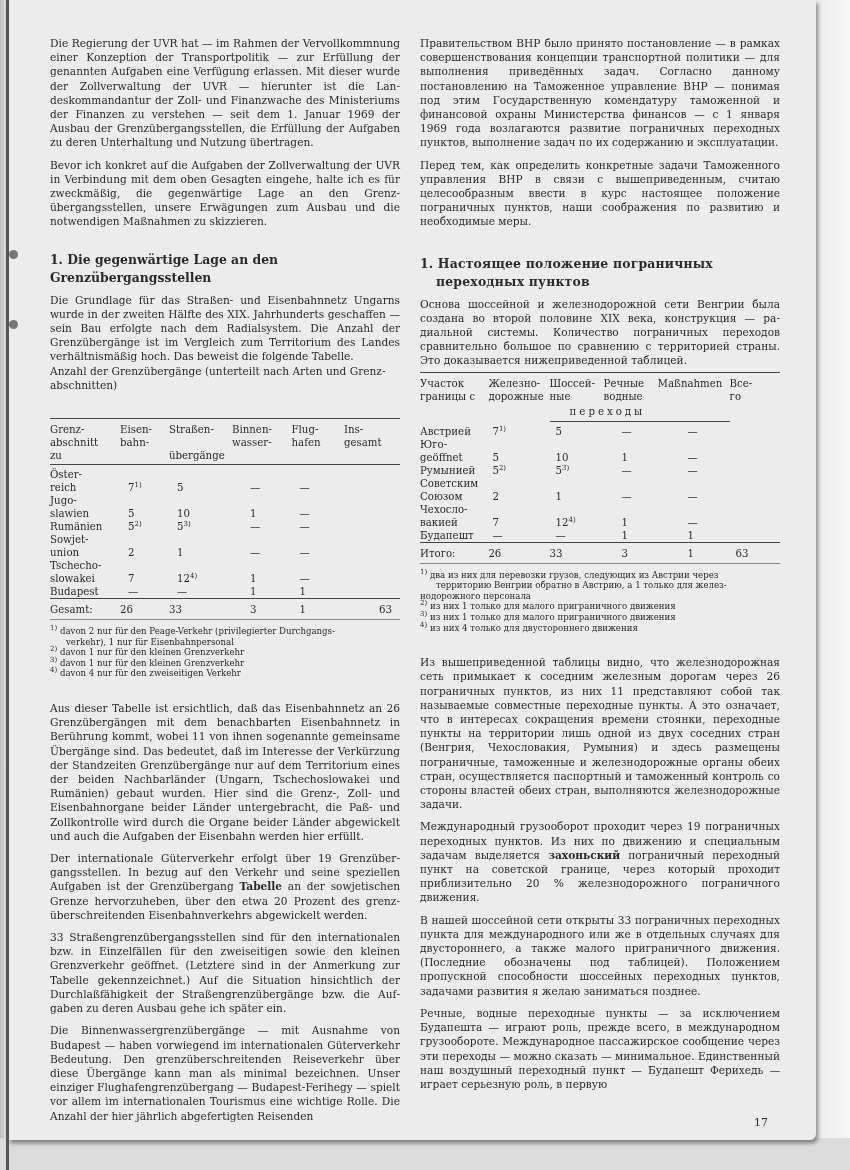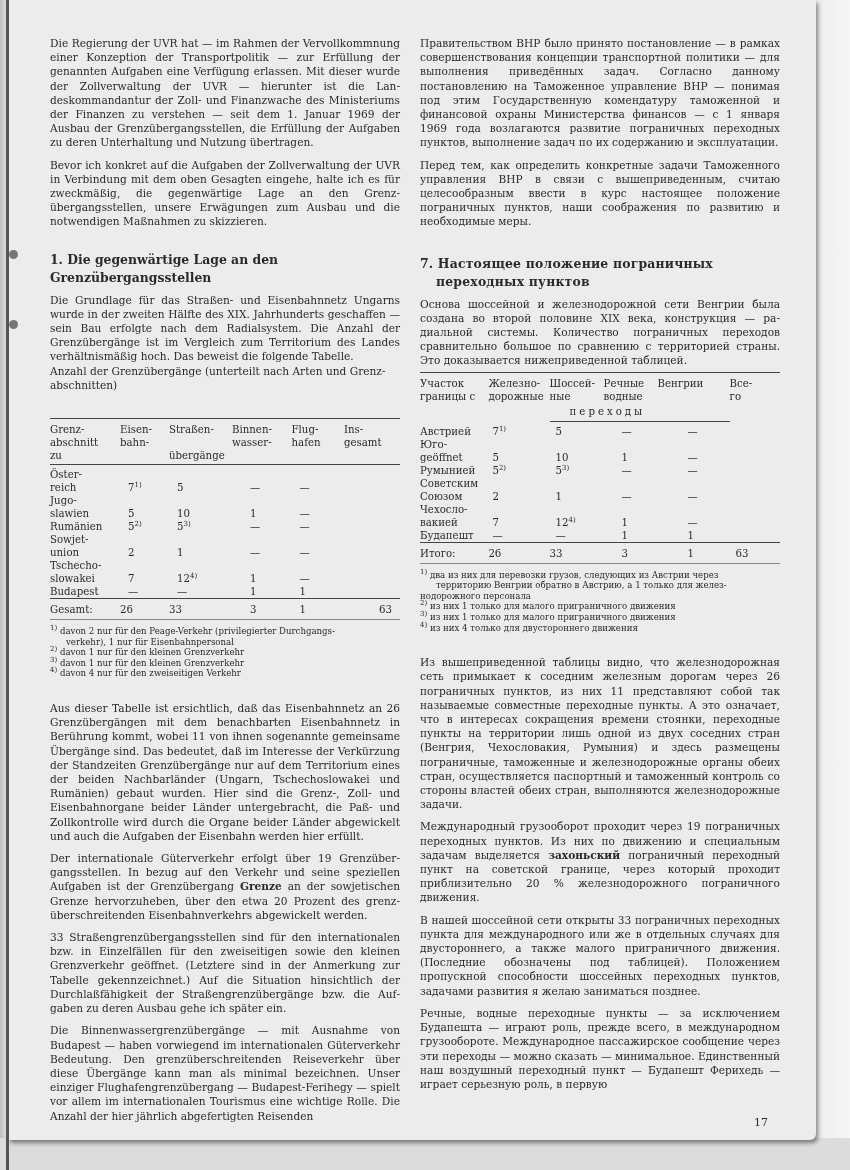--- a/index.html
+++ b/index.html
@@ -165,43 +165,43 @@
 
   <div class="notes">
     <div><sup>1)</sup> <span>davon 2 nur für den Peage-Verkehr (privilegierter Durchgangs-</span></div>
     <div class="cont">verkehr), 1 nur für Eisenbahnpersonal</div>
     <div><sup>2)</sup> <span>davon 1 nur für den kleinen Grenzverkehr</span></div>
     <div><sup>3)</sup> <span>davon 1 nur für den kleinen Grenzverkehr</span></div>
     <div><sup>4)</sup> <span>davon 4 nur für den zweiseitigen Verkehr</span></div>
   </div>
 
   <p>Aus dieser Tabelle ist ersichtlich, daß das Eisenbahnnetz an 26 Grenzübergängen mit dem benachbarten Eisenbahnnetz in Berührung kommt, wobei 11 von ihnen sogenannte gemein­same Übergänge sind. Das bedeutet, daß im Interesse der Ver­kürzung der Standzeiten Grenzübergänge nur auf dem Terri­torium eines der beiden Nachbarländer (Ungarn, Tschecho­slowakei und Rumänien) gebaut wurden. Hier sind die Grenz-, Zoll- und Eisenbahnorgane beider Länder unterge­bracht, die Paß- und Zollkontrolle wird durch die Organe bei­der Länder abgewickelt und auch die Aufgaben der Eisen­bahn werden hier erfüllt.</p>
-  <p><span>Der internationale Güterverkehr erfolgt über 19 Grenzüber­gangsstellen. In bezug auf den Verkehr und seine speziellen Aufgaben ist der Grenzübergang </span><b>Grenze</b><span> an der sowjetischen Grenze hervorzuheben, über den etwa 20 Prozent des grenz­überschreitenden Eisenbahnverkehrs abgewickelt werden.</span></p>
+  <p><span>Der internationale Güterverkehr erfolgt über 19 Grenzüber­gangsstellen. In bezug auf den Verkehr und seine speziellen Aufgaben ist der Grenzübergang </span><b>Tabelle</b><span> an der sowjetischen Grenze hervorzuheben, über den etwa 20 Prozent des grenz­überschreitenden Eisenbahnverkehrs abgewickelt werden.</span></p>
   <p>33 Straßengrenzübergangsstellen sind für den internationalen bzw. in Einzelfällen für den zweiseitigen sowie den kleinen Grenzverkehr geöffnet. (Letztere sind in der Anmerkung zur Tabelle gekennzeichnet.) Auf die Situation hinsichtlich der Durchlaßfähigkeit der Straßengrenzübergänge bzw. die Auf­gaben zu deren Ausbau gehe ich später ein.</p>
   <p>Die Binnenwassergrenzübergänge — mit Ausnahme von Budapest — haben vorwiegend im internationalen Güterver­kehr Bedeutung. Den grenzüberschreitenden Reiseverkehr über diese Übergänge kann man als minimal bezeichnen. Un­ser einziger Flughafengrenzübergang — Budapest-Ferihegy — spielt vor allem im internationalen Tourismus eine wichtige Rolle. Die Anzahl der hier jährlich abgefertigten Reisenden</p>
 </div>
 
 <div class="col right">
   <p>Правительством ВНР было принято постановление — в рамках совершенствования концепции транспортной по­литики — для выполнения приведённых задач. Согласно данному постановлению на Таможенное управление ВНР — понимая под этим Государственную комендатуру таможен­ной и финансовой охраны Министерства финансов — с 1 января 1969 года возлагаются развитие пограничных переходных пунктов, выполнение задач по их содержа­нию и эксплуатации.</p>
   <p>Перед тем, как определить конкретные задачи Таможен­ного управления ВНР в связи с вышеприведенным, счи­таю целесообразным ввести в курс настоящее положение пограничных пунктов, наши соображения по развитию и необходимые меры.</p>
-  <h2>7. Настоящее положение пограничных переход­ных пунктов</h2>
+  <h2>1. Настоящее положение пограничных переход­ных пунктов</h2>
   <p style="margin-bottom:0">Основа шоссейной и железнодорожной сети Венгрии была создана во второй половине XIX века, конструкция — ра­диальной системы. Количество пограничных переходов сравнительно большое по сравнению с территорией стра­ны. Это доказывается нижеприведенной таблицей.</p>
 
   <table class="data" id="tbl-right">
     <thead>
       <tr>
         <th rowspan="2" style="width:19%;white-space:pre-line">Участок
 границы с</th>
         <th rowspan="2" style="width:17%;white-space:pre-line">Железно-
 дорожные</th>
         <th style="width:15%;white-space:pre-line">Шоссей-
 ные</th>
         <th style="width:15%;white-space:pre-line">Речные
 водные</th>
-        <th style="width:20%;white-space:pre-line">Венгрии</th>
+        <th style="width:20%;white-space:pre-line">Maßnahmen</th>
         <th rowspan="2" style="width:14%;white-space:pre-line">Все-
 го</th>
       </tr>
       <tr>
         <th colspan="3" class="spaced" style="padding:0 0 3px 20px">переходы</th>
       </tr>
     </thead>
     <tbody class="rows">
         <tr>
           <td style="white-space: pre-line;"><span>Австрией</span></td>

